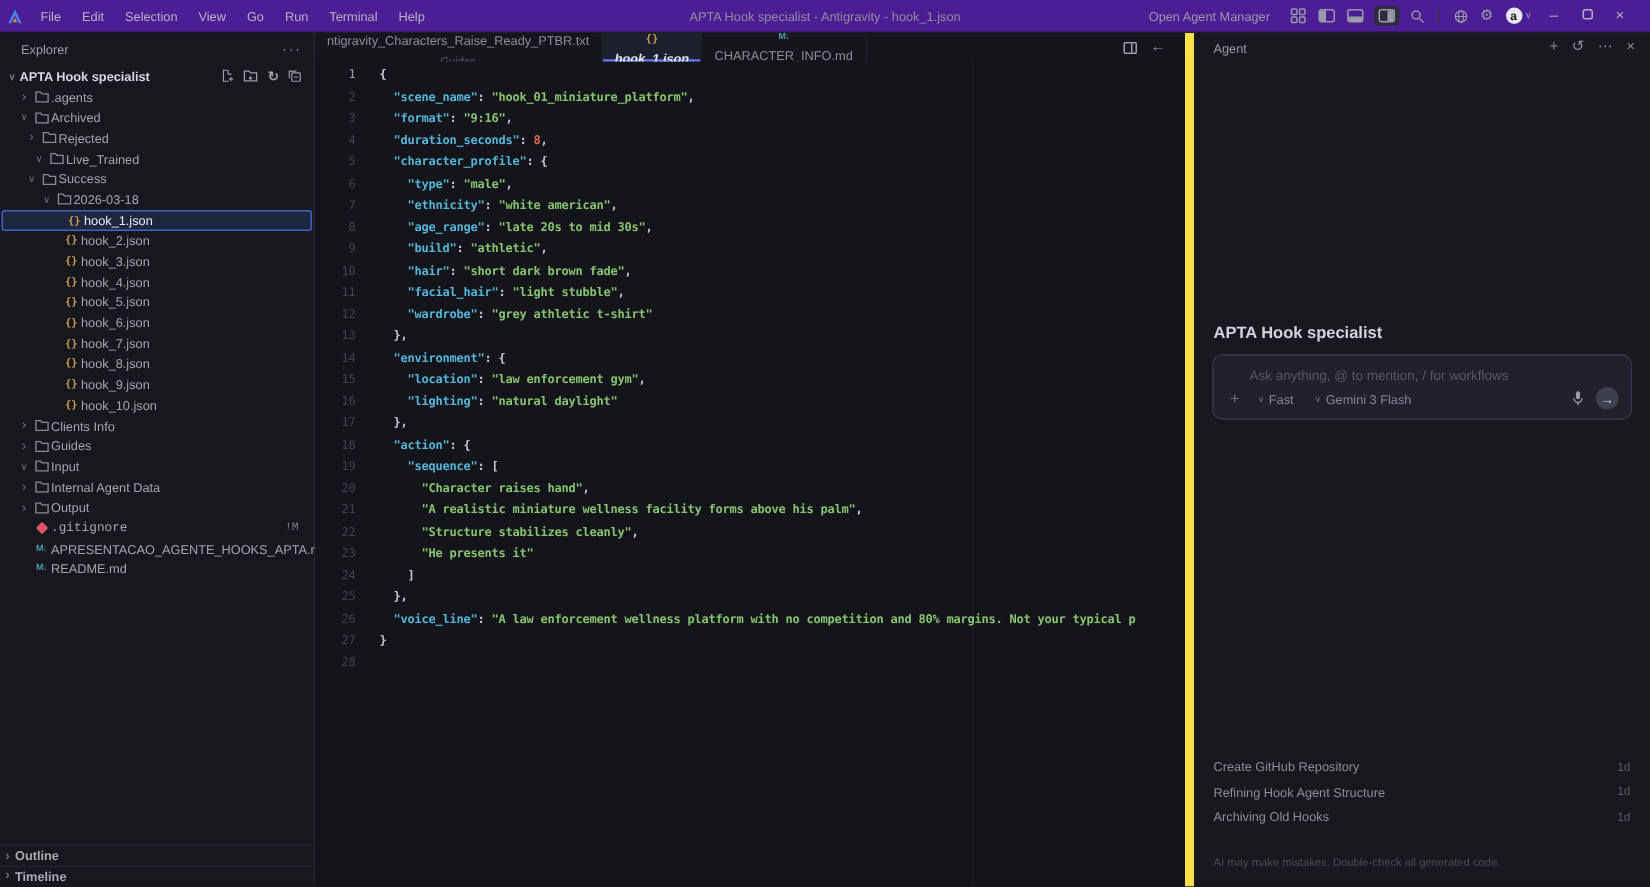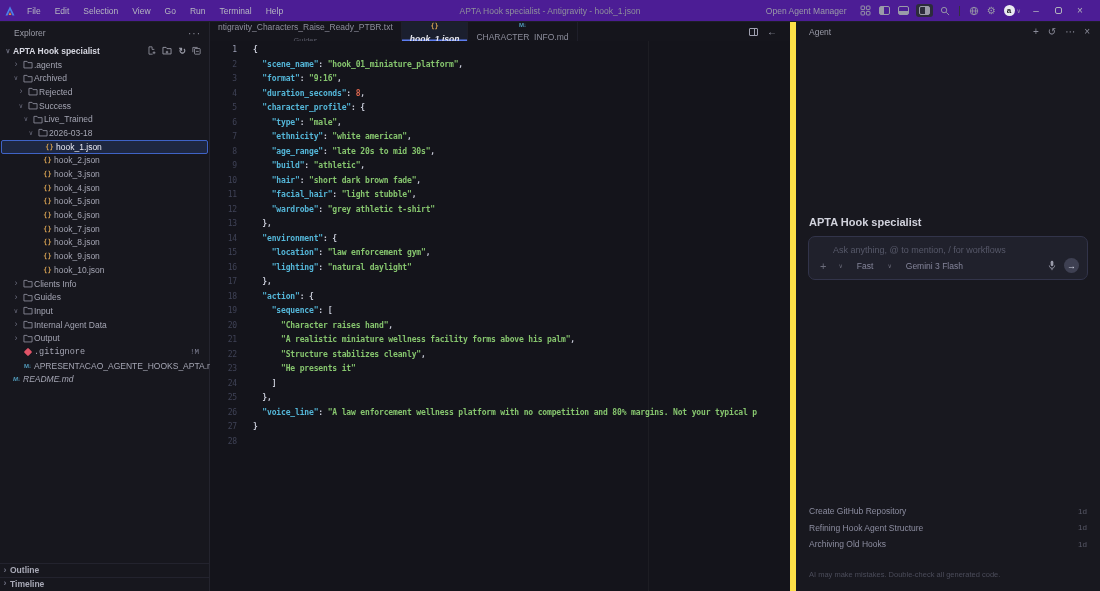--- a/index.html
+++ b/index.html
@@ -101,21 +101,21 @@
   .ag-header { height:19px; display:flex; align-items:center; padding:0 10px 0 13px; }
   .ag-header-label { font-size:8.5px; color:#9a9ba8; }
   .ag-header-icons { margin-left:auto; display:flex; align-items:center; gap:9px; color:#8b8c9a; }
   .ag-header-icons span { font-size:10px; line-height:1; }
   .ag-title { position:absolute; left:13px; top:194px; font-size:11px; font-weight:bold; color:#d2d3dd; }
   .ag-input { position:absolute; left:12px; right:12px; top:214px; height:44px;
               background:#20212c; border:1px solid #32344a; border-radius:7px; }
   .ag-placeholder { position:absolute; left:24px; top:8px; font-size:9px; color:#565869; }
   .ag-controls { position:absolute; left:11px; right:8px; bottom:6px; display:flex; align-items:center; }
   .ag-plus { color:#6c6d7c; font-size:11px; margin-right:10px; }
-  .ag-select { display:flex; align-items:center; gap:14px; font-size:8.5px; color:#84859a; margin-right:12px; }
+  .ag-select { display:flex; align-items:center; gap:3px; font-size:8.5px; color:#84859a; margin-right:12px; }
   .ag-select .chev-sm { color:#6c6d7c; }
   .ag-mic { margin-left:auto; color:#9a9baa; display:flex; margin-right:8px; }
   .ag-send { width:15px; height:15px; border-radius:50%; background:#3e4052; color:#d0d2e0;
              display:flex; align-items:center; justify-content:center; font-size:9px; }
   .ag-history { position:absolute; left:13px; right:13px; top:481px; }
   .ag-hrow { height:16.5px; display:flex; align-items:center; font-size:8.5px; color:#8c8da0; }
   .ag-htime { margin-left:auto; font-size:8px; color:#585968; }
   .ag-footer { position:absolute; left:13px; right:13px; top:548px; font-size:7.5px; color:#4b4c5a; }
 
   svg { display:block; }
@@ -245,38 +245,38 @@
         </div>
         <div class="tree-row" style="padding-left: 16px;">
           <span class="chev right">›</span>
           <span class="ticon">
             <svg width="10" height="9" viewBox="0 0 16 14" fill="none" stroke="#8a8b99" stroke-width="1.4">
               <path d="M1.5 2h5l1.5 2h6.5v8.5h-13z"></path>
             </svg>
           </span>
           <span>Rejected</span>
         </div>
+        <div class="tree-row" style="padding-left: 21px;">
+          <span class="chev down">∨</span>
+          <span class="ticon">
+            <svg width="10" height="9" viewBox="0 0 16 14" fill="none" stroke="#8a8b99" stroke-width="1.4">
+              <path d="M1.5 2h5l1.5 2h6.5v8.5h-13z"></path>
+            </svg>
+          </span>
+          <span>Live_Trained</span>
+        </div>
         <div class="tree-row" style="padding-left: 16px;">
           <span class="chev down">∨</span>
           <span class="ticon">
             <svg width="10" height="9" viewBox="0 0 16 14" fill="none" stroke="#8a8b99" stroke-width="1.4">
               <path d="M1.5 2h5l1.5 2h6.5v8.5h-13z"></path>
             </svg>
           </span>
           <span>Success</span>
         </div>
-        <div class="tree-row" style="padding-left: 21px;">
-          <span class="chev down">∨</span>
-          <span class="ticon">
-            <svg width="10" height="9" viewBox="0 0 16 14" fill="none" stroke="#8a8b99" stroke-width="1.4">
-              <path d="M1.5 2h5l1.5 2h6.5v8.5h-13z"></path>
-            </svg>
-          </span>
-          <span>Live_Trained</span>
-        </div>
         <div class="tree-row" style="padding-left: 26px;">
           <span class="chev down">∨</span>
           <span class="ticon">
             <svg width="10" height="9" viewBox="0 0 16 14" fill="none" stroke="#8a8b99" stroke-width="1.4">
               <path d="M1.5 2h5l1.5 2h6.5v8.5h-13z"></path>
             </svg>
           </span>
           <span>2026-03-18</span>
         </div>
         <div class="tree-row selected" style="padding-left: 31px;">
@@ -402,21 +402,21 @@
           <span>.gitignore</span>
           <span class="tbadge">!M</span>
         </div>
         <div class="tree-row" style="padding-left: 11px;">
           <span class="chev right"></span>
           <span class="ticon">
             <span class="fi-md">M↓</span>
           </span>
           <span>APRESENTACAO_AGENTE_HOOKS_APTA.md</span>
         </div>
-        <div class="tree-row" style=" font-style: italic;">
+        <div class="tree-row" style="padding-left: 11px;">
           <span class="chev right"></span>
           <span class="ticon">
             <span class="fi-md">M↓</span>
           </span>
           <span>README.md</span>
         </div>
       </div>
   </div>
   <div class="sb-bottom" id="sb-bottom">
       <div class="sb-sec">

